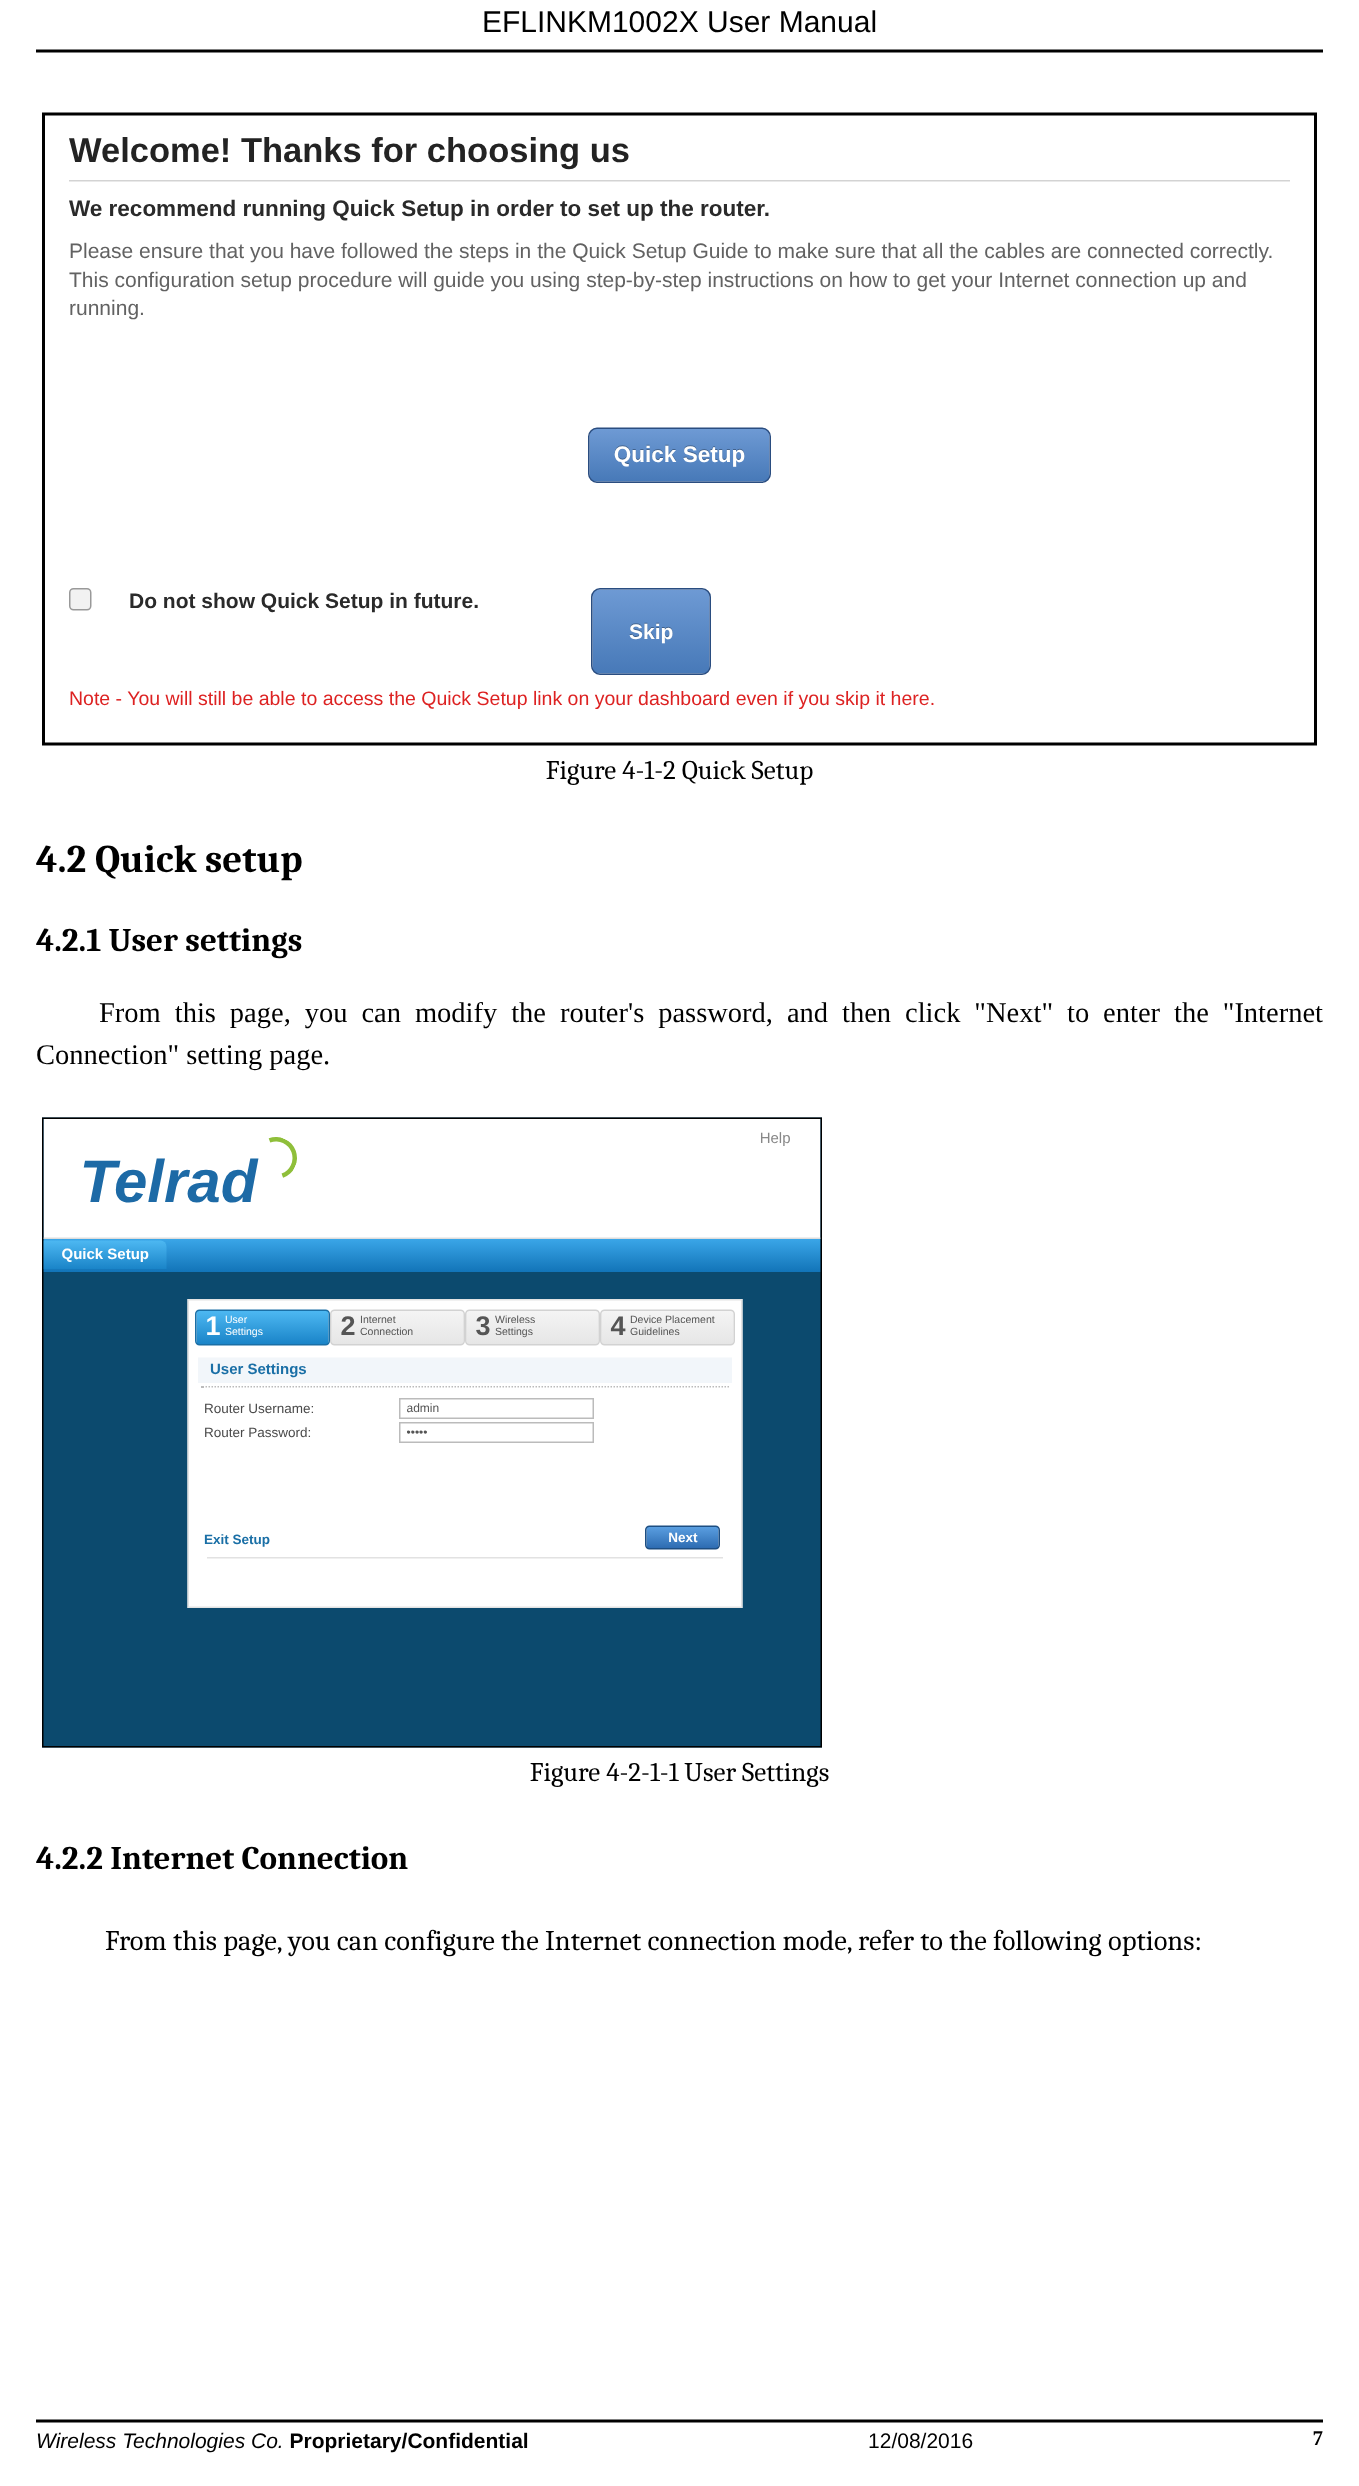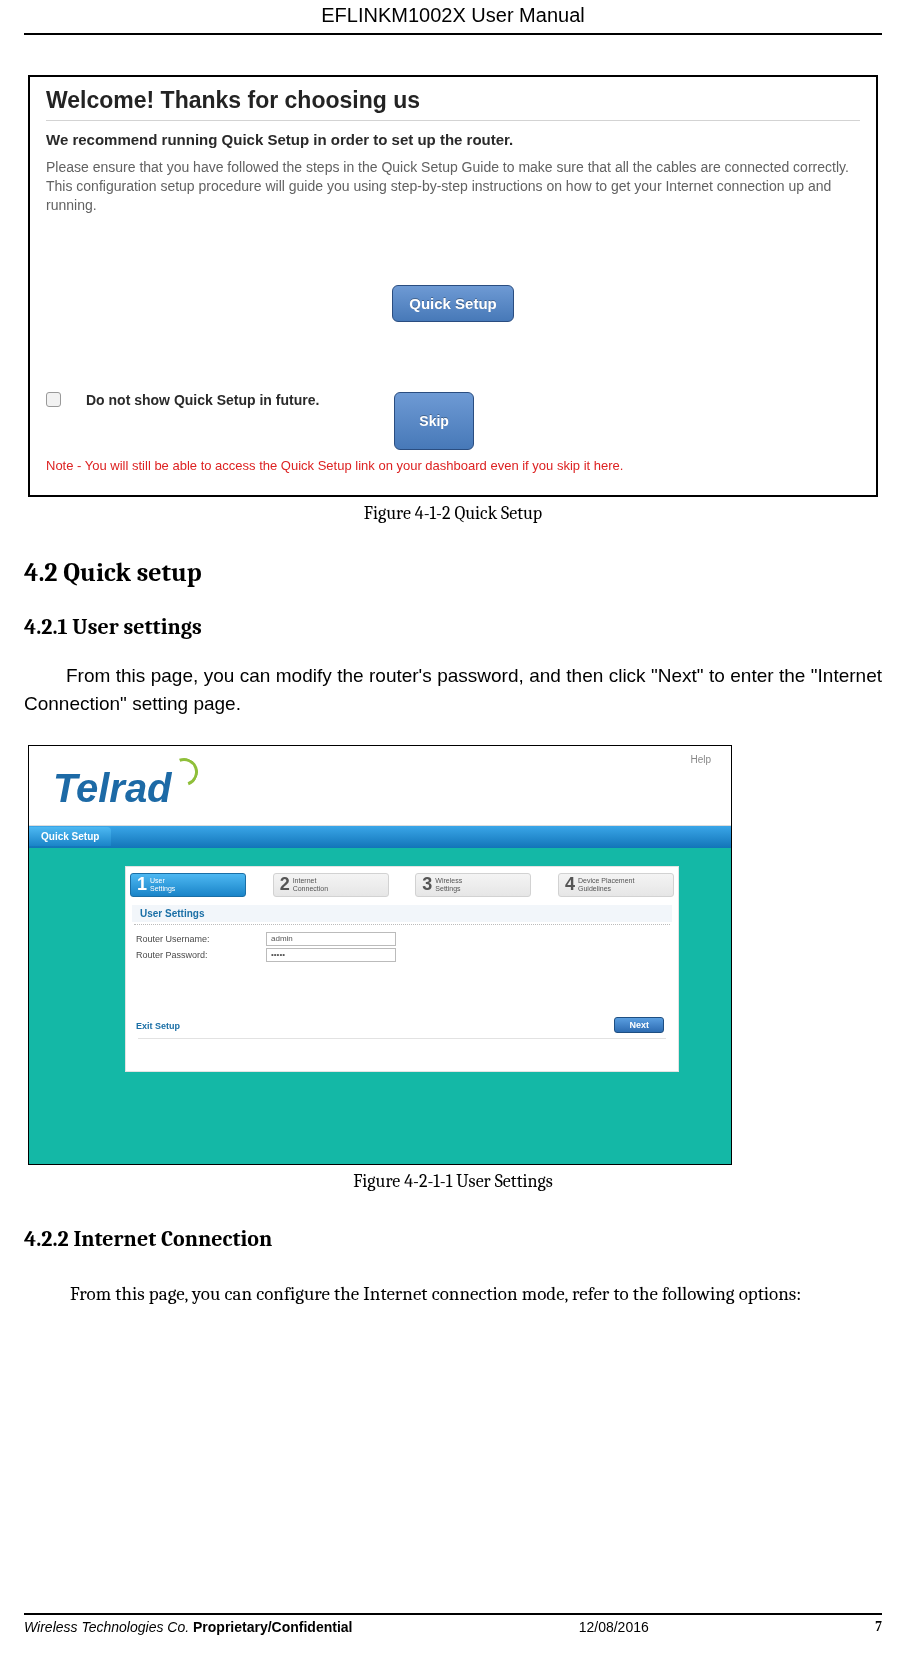--- a/index.html
+++ b/index.html
@@ -112,43 +112,43 @@
     font-weight: bold;
     margin: 6px 0 26px;
   }
   h3.sub {
     font-family: 'Cambria', Georgia, serif;
     font-size: 22px;
     font-weight: bold;
     margin: 4px 0 22px;
   }
   p.body {
-    font-family: Liberation Sans, sans-serif;
+    font-family: Liberation Serif, serif;
     font-size: 19px;
     line-height: 1.5;
     margin-bottom: 26px;
     text-align: justify;
   }
   p.body.indent { text-indent: 42px; }
   p.body2 {
     font-family: 'Cambria', Georgia, serif;
     font-size: 19px;
     line-height: 2.2;
     margin-left: 18px;
     margin-bottom: 12px;
   }
   p.body2.indent { text-indent: 28px; }
 
   
   .fig2 {
     border: 1px solid #000;
-    width: 704px;
+    width: 520px;
     height: 420px;
     margin: 4px 0 4px 4px;
-    background: #14b8a6;
+    background: #0c4a6e;
     font-family: Arial, sans-serif;
     font-size: 10px;
     color: #555;
     position: relative;
     overflow: hidden;
   }
   .fig2 .white-top {
     background: #fff;
     height: 80px;
     border-bottom: 1px solid #ddd;

